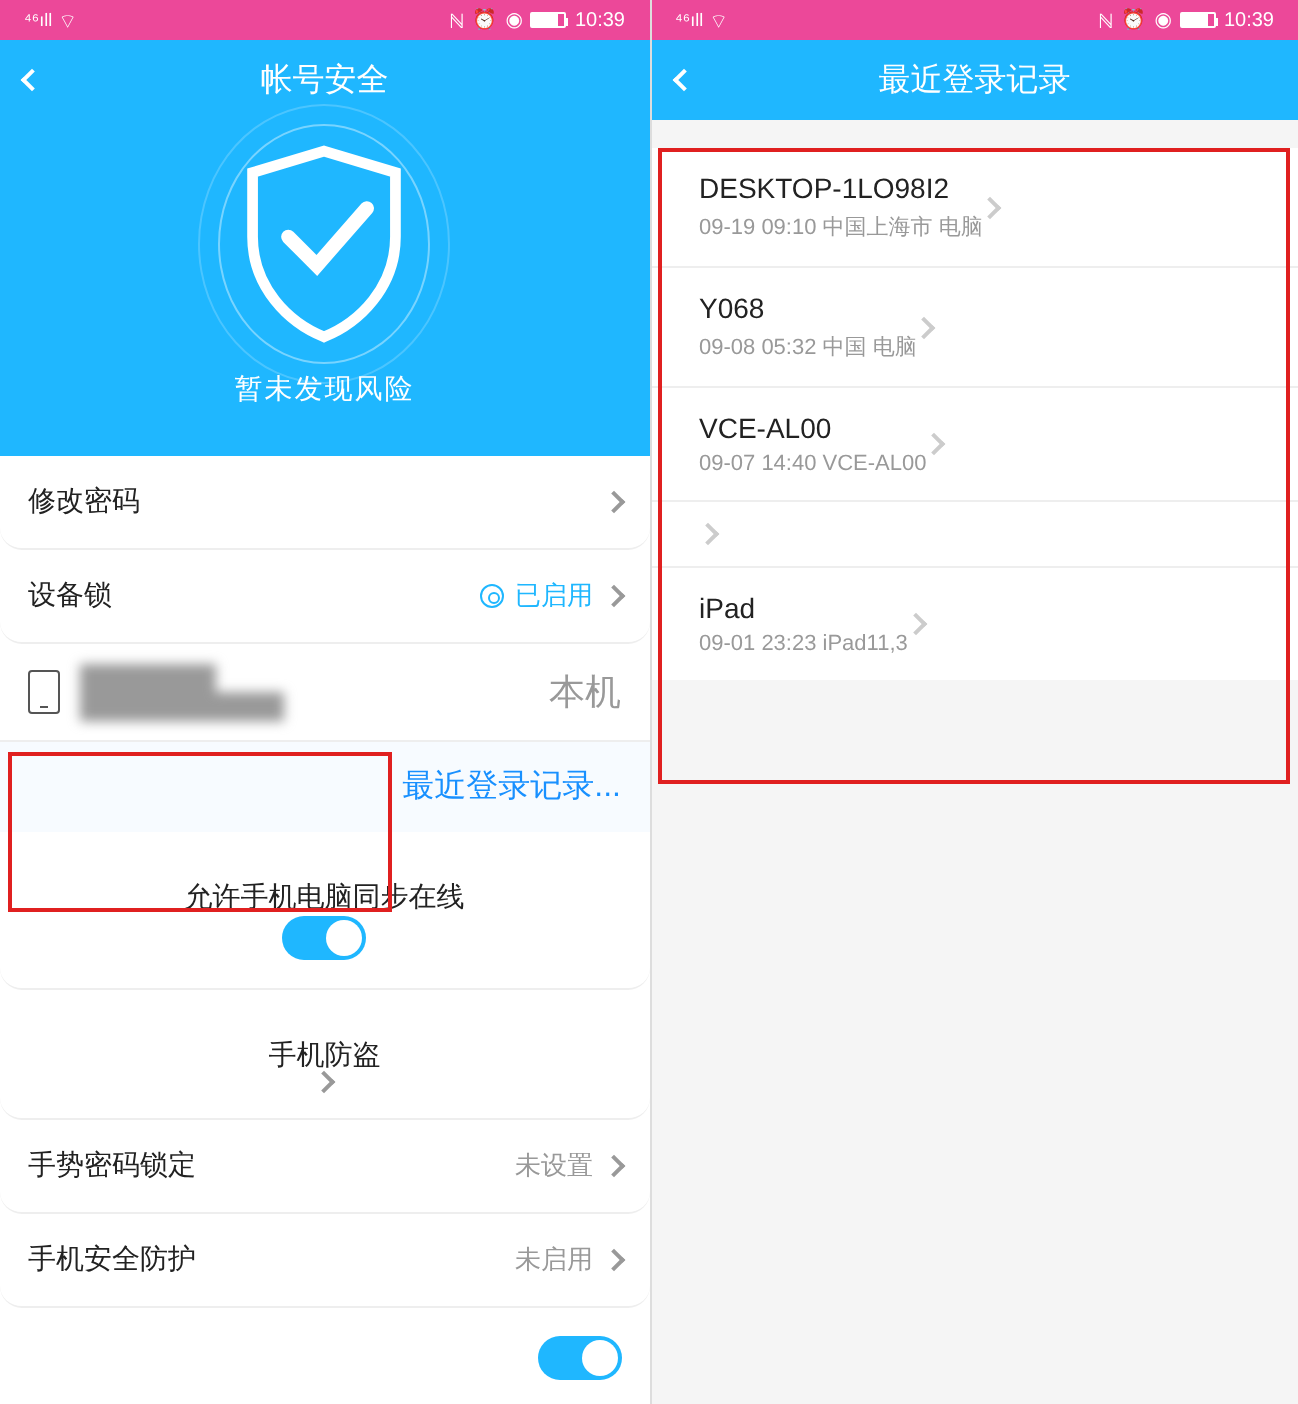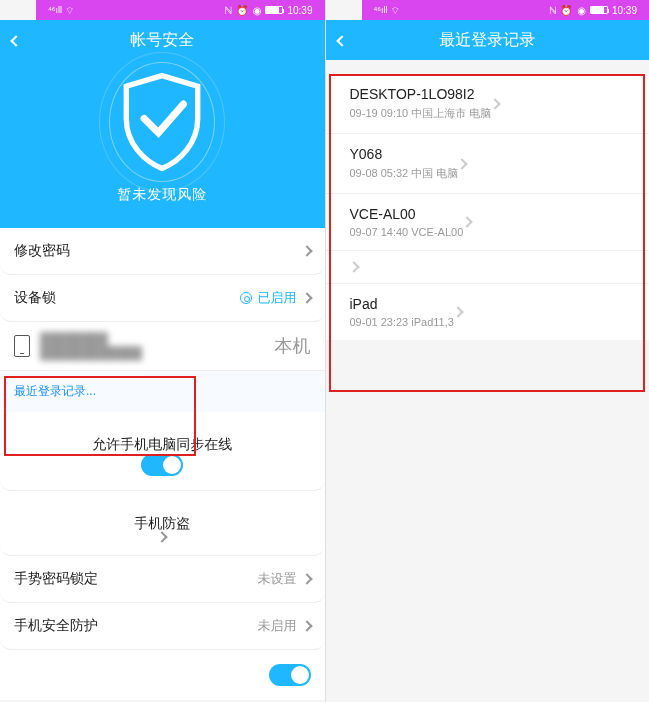--- a/index.html
+++ b/index.html
@@ -1,20 +1,20 @@
 <!DOCTYPE html>
 <html><head>
   <meta charset="utf-8">
   <style>
     * { margin: 0; padding: 0; box-sizing: border-box; }
     body { font-family: -apple-system, "Helvetica Neue", Arial, sans-serif; background: #fff; width: 649px; height: 702px; overflow: hidden; display: flex; }
     .phone { width: 324.5px; height: 702px; background: #f5f5f5; position: relative; overflow: hidden; }
     .phone + .phone { border-left: 1px solid #ddd; }
     .status-bar { height: 20px; display: flex; justify-content: space-between; align-items: center; padding: 0 12px; font-size: 10px; color: #fff; }
-    .status-bar.blue { background: #d946ef; margin-left: 36px; }
+    .status-bar.blue { background: #ec4899; }
     .status-right { display: flex; gap: 4px; align-items: center; }
     .status-left { display: flex; gap: 3px; align-items: center; }
     .battery { width: 18px; height: 8px; border: 1px solid #fff; border-radius: 1px; position: relative; }
     .battery::after { content:''; position:absolute; right:-2px; top:2px; width:1px; height:4px; background:#fff; }
     .battery i { display:block; width:80%; height:100%; background:#fff; }
     .topbar { height: 40px; background: #1fb7ff; display: flex; align-items: center; justify-content: center; position: relative; }
     .topbar .back { position: absolute; left: 12px; color:#fff; }
     .topbar .title { color: #fff; font-size: 16px; }
     .chevron { width: 8px; height: 8px; border-left: 2px solid currentColor; border-bottom: 2px solid currentColor; transform: rotate(45deg); display:inline-block; }
     .chevron.right { transform: rotate(-135deg); color:#ccc; }
@@ -28,21 +28,21 @@
     .row { display:flex; align-items:center; justify-content:space-between; padding: 14px 14px; background:#fff; border-bottom: 1px solid #eee; font-size: 14px; color:#222;border-radius:11px; }
     .row .label { flex:1; }
     .row .right { display:flex; align-items:center; gap:6px; color:#999; font-size: 13px; }
     .row.gap-above { margin-top: 10px; flex-direction: column; }
     .lock-icon { width:12px; height:12px; border:1.5px solid #1fb7ff; border-radius:50%; position:relative; display:inline-block; }
     .lock-icon::after{content:''; position:absolute; top:3px; left:3px; width:4px; height:4px; border:1.5px solid #1fb7ff; border-radius:50%;}
     .device-row { padding: 10px 14px; background:#fff; display:flex; align-items:center; gap:10px; }
     .device-icon { width:16px; height:22px; border:1.5px solid #555; border-radius:2px; position:relative; }
     .device-icon::after{content:''; position:absolute; bottom:2px; left:50%; transform:translateX(-50%); width:4px; height:1px; background:#555;}
     .blur { filter: blur(3px); color:#999; font-size:12px; }
-    .recent-link-row { padding: 12px 14px; font-size: 12px; background:#f7fbff; }
+    .recent-link-row { padding: 12px 14px; font-size: 16px; background:#f7fbff;text-align:right; }
     .recent-link-row a { color:#1890ff; text-decoration:none; }
     .hi-box { position:absolute; border:2.5px solid #e02020; pointer-events:none; }
     .box-left { left:4px; top:376px; width:192px; height:80px; }
     .box-right { left:329px; top:74px; width:316px; height:318px; }
     .switch { width: 42px; height: 22px; background:#1fb7ff; border-radius: 11px; position:relative; }
     .switch::after { content:''; position:absolute; right:2px; top:2px; width:18px; height:18px; background:#fff; border-radius:50%; }
     .login-row { padding: 12px 24px; background:#fff; border-bottom:1px solid #eee; display:flex; align-items:center; }
     .login-info .name { font-size:14px; color:#222; margin-bottom:4px; }
     .login-info .meta { font-size:11px; color:#999; }
   </style>

